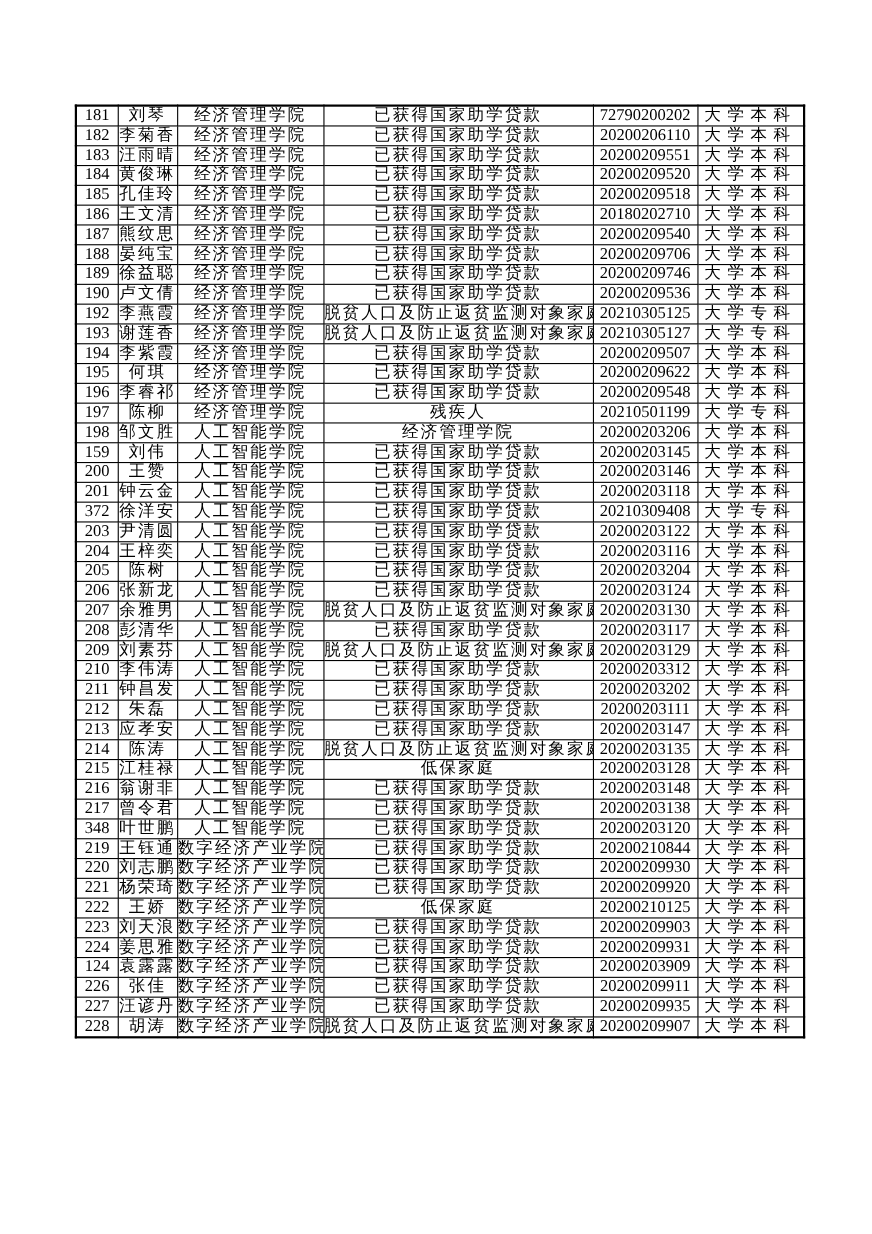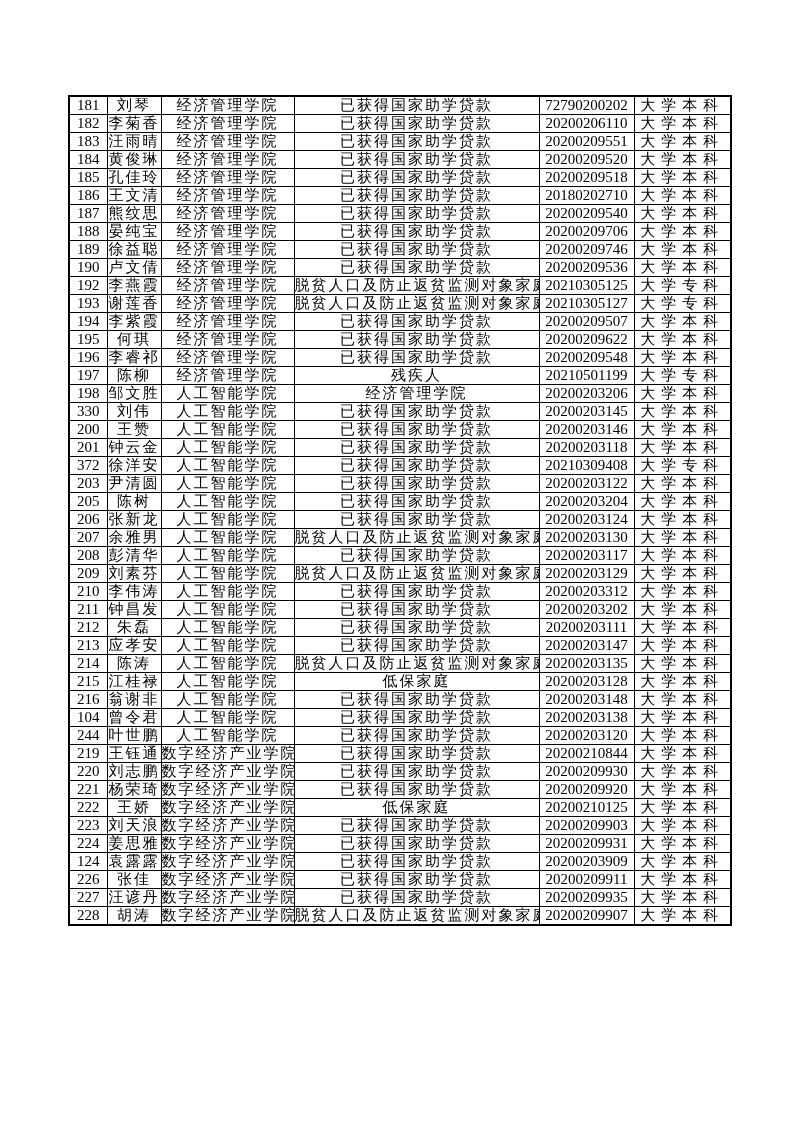--- a/index.html
+++ b/index.html
@@ -193,21 +193,21 @@
         </tr>
         <tr>
           <td class="c0">198</td>
           <td class="c1">邹文胜</td>
           <td class="c2">人工智能学院</td>
           <td class="c3">经济管理学院</td>
           <td class="c4">20200203206</td>
           <td class="c5">大学本科</td>
         </tr>
         <tr>
-          <td class="c0">330</td>
+          <td class="c0">159</td>
           <td class="c1">刘伟</td>
           <td class="c2">人工智能学院</td>
           <td class="c3">已获得国家助学贷款</td>
           <td class="c4">20200203145</td>
           <td class="c5">大学本科</td>
         </tr>
         <tr>
           <td class="c0">200</td>
           <td class="c1">王赞</td>
           <td class="c2">人工智能学院</td>
@@ -233,20 +233,28 @@
         </tr>
         <tr>
           <td class="c0">203</td>
           <td class="c1">尹清圆</td>
           <td class="c2">人工智能学院</td>
           <td class="c3">已获得国家助学贷款</td>
           <td class="c4">20200203122</td>
           <td class="c5">大学本科</td>
         </tr>
         <tr>
+          <td class="c0">204</td>
+          <td class="c1">王梓奕</td>
+          <td class="c2">人工智能学院</td>
+          <td class="c3">已获得国家助学贷款</td>
+          <td class="c4">20200203116</td>
+          <td class="c5">大学本科</td>
+        </tr>
+        <tr>
           <td class="c0">205</td>
           <td class="c1">陈树</td>
           <td class="c2">人工智能学院</td>
           <td class="c3">已获得国家助学贷款</td>
           <td class="c4">20200203204</td>
           <td class="c5">大学本科</td>
         </tr>
         <tr>
           <td class="c0">206</td>
           <td class="c1">张新龙</td>
@@ -329,29 +337,29 @@
         </tr>
         <tr>
           <td class="c0">216</td>
           <td class="c1">翁谢非</td>
           <td class="c2">人工智能学院</td>
           <td class="c3">已获得国家助学贷款</td>
           <td class="c4">20200203148</td>
           <td class="c5">大学本科</td>
         </tr>
         <tr>
-          <td class="c0">104</td>
+          <td class="c0">217</td>
           <td class="c1">曾令君</td>
           <td class="c2">人工智能学院</td>
           <td class="c3">已获得国家助学贷款</td>
           <td class="c4">20200203138</td>
           <td class="c5">大学本科</td>
         </tr>
         <tr>
-          <td class="c0">244</td>
+          <td class="c0">348</td>
           <td class="c1">叶世鹏</td>
           <td class="c2">人工智能学院</td>
           <td class="c3">已获得国家助学贷款</td>
           <td class="c4">20200203120</td>
           <td class="c5">大学本科</td>
         </tr>
         <tr>
           <td class="c0">219</td>
           <td class="c1">王钰通</td>
           <td class="c2">数字经济产业学院</td>

